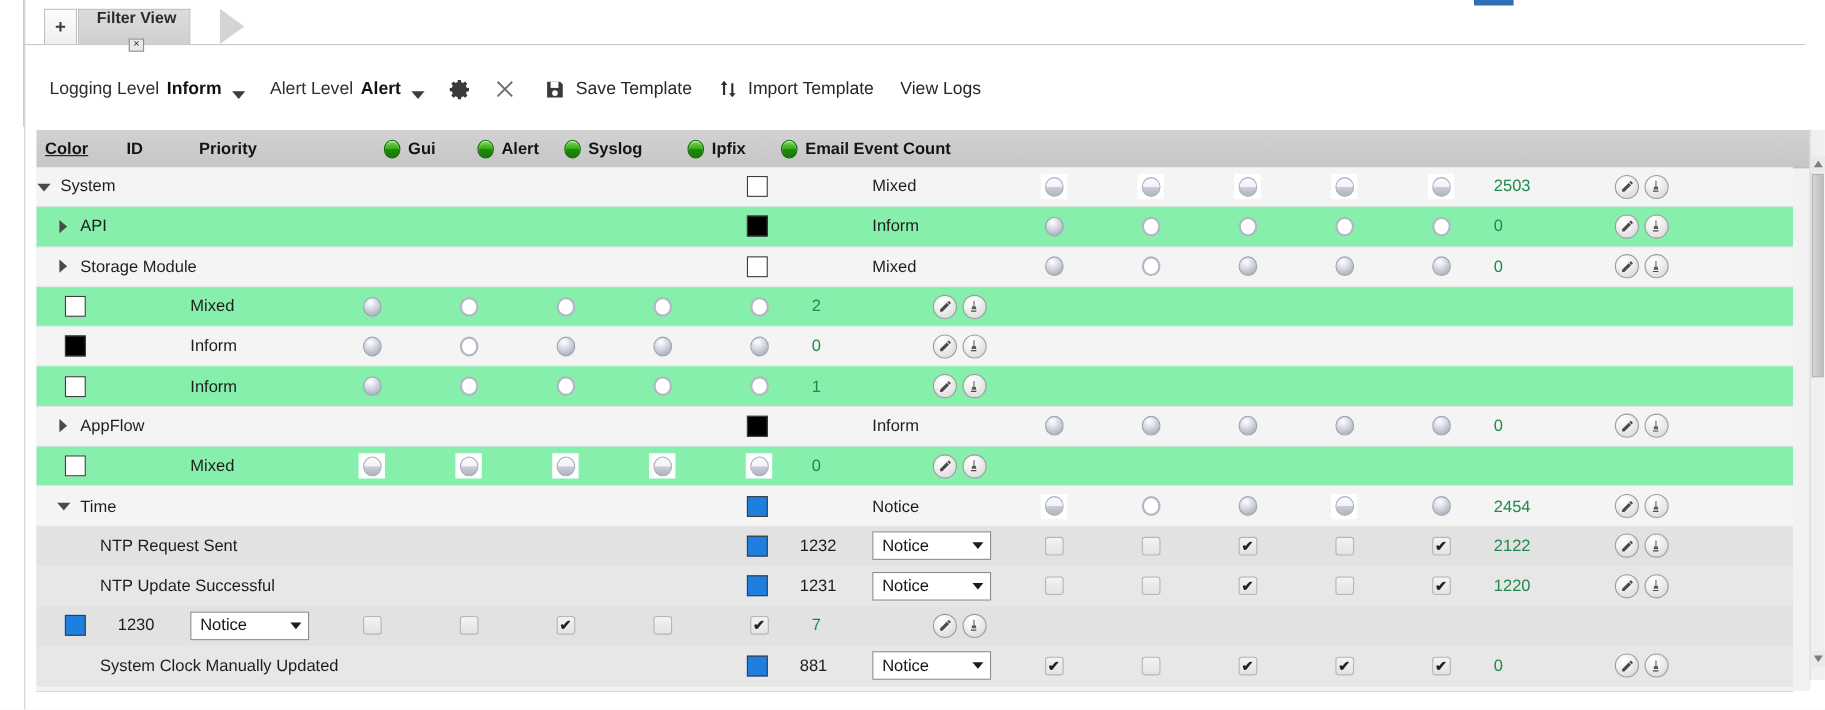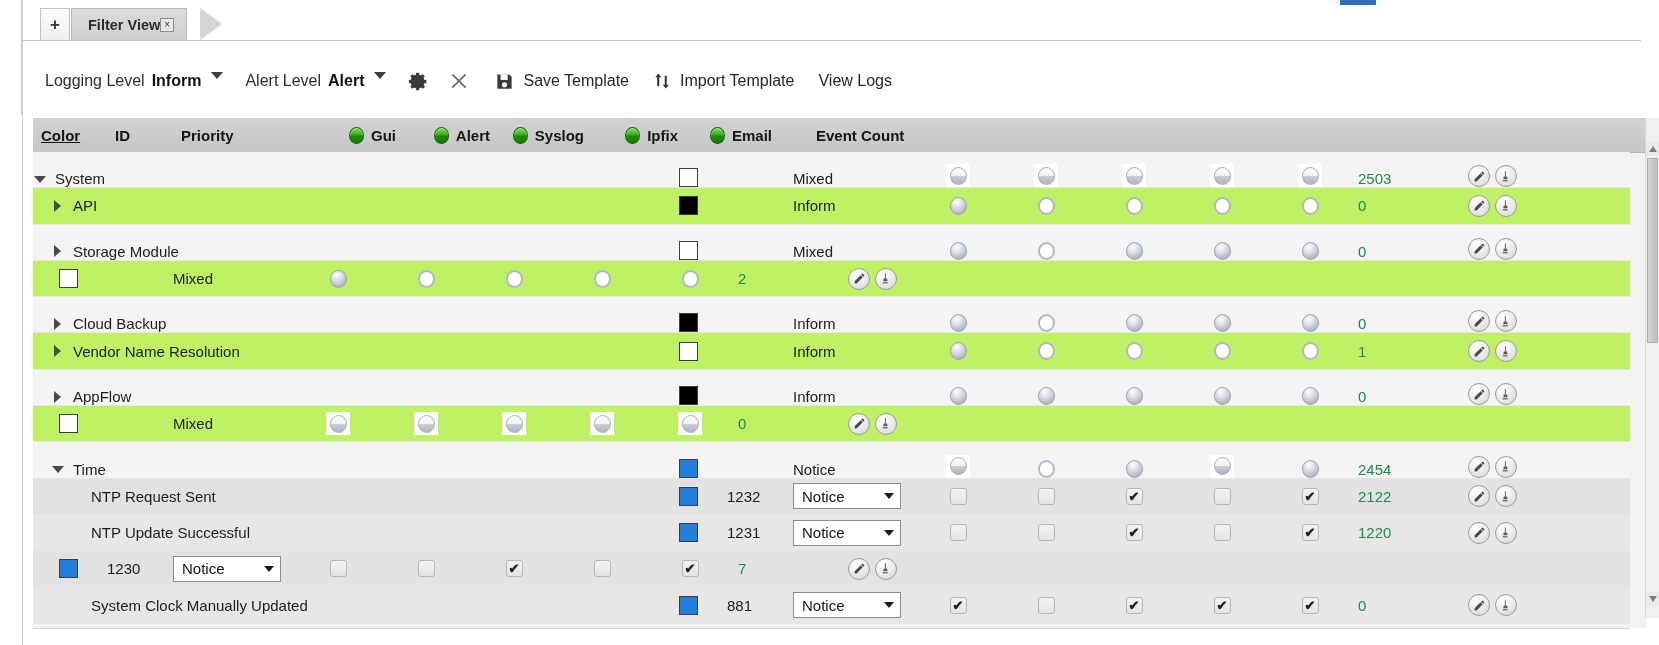--- a/index.html
+++ b/index.html
@@ -26,22 +26,22 @@
     border:1px solid #c2c2c2;border-bottom:none;
     display:flex;align-items:center;justify-content:center;
     font-size:17px;font-weight:bold;color:#3a3a3a;cursor:pointer;
     box-sizing:border-box;
   }
   .tab-item{
     position:absolute;left:49px;top:0;height:32px;
     background:linear-gradient(#dcdcdc,#cfcfcf);
     border:1px solid #bdbdbd;border-bottom:none;
     padding:0 12px 0 16px;
-    display:flex;align-items:center;
-    box-sizing:border-box;cursor:pointer;
+    display:flex;align-items:center;gap:10px;
+    box-sizing:border-box;cursor:pointer;flex-direction:column;
   }
   .tab-label{font-weight:bold;font-size:14.5px;color:#2b2b2b;white-space:nowrap;}
   .tab-close{
     width:14px;height:14px;border:1px solid #8d8d8d;background:#e9e9e9;
     display:flex;align-items:center;justify-content:center;
     font-size:10px;line-height:1;color:#333;cursor:pointer;box-sizing:border-box;
   }
   .tab-arrow{
     position:absolute;left:178px;top:0;width:0;height:0;
     border-top:16px solid transparent;border-bottom:16px solid transparent;
@@ -53,21 +53,21 @@
     border-left:23px solid #bdbdbd;z-index:-1;
   }
 
   
   .toolbar{
     position:absolute;left:22px;top:58px;width:1637px;height:46px;
     display:flex;align-items:center;
     padding-left:23px;box-sizing:border-box;
     font-size:16px;color:#262626;
   }
-  .tb-group{display:flex;align-items:flex-start;gap:7px;margin-right:22px;}
+  .tb-group{display:flex;align-items:flex-end;gap:7px;margin-right:22px;}
   .tb-label{color:#2e2e2e;font-size:16px;}
   .tb-value{font-weight:bold;color:#111;font-size:16px;}
   .caret-down{
     width:0;height:0;border-left:6px solid transparent;border-right:6px solid transparent;
     border-top:7px solid #3d3d3d;margin-left:3px;cursor:pointer;
   }
   .tb-btn{display:flex;align-items:center;gap:9px;cursor:pointer;margin-right:24px;}
   .tb-btn .txt{font-size:16px;color:#262626;white-space:nowrap;}
   .icon-gear{width:21px;height:21px;cursor:pointer;}
   .icon-x{width:20px;height:20px;cursor:pointer;}
@@ -85,39 +85,39 @@
     border-bottom:1px solid #b4b4b4;
     font-weight:bold;font-size:15px;color:#141414;
   }
   .tbody{position:absolute;left:0;top:34px;width:1597px;height:476px;}
 
   .row{
     display:flex;align-items:center;height:36.3px;
     border-bottom:1px solid #e6e6e6;
     font-size:15px;color:#1d1d1d;box-sizing:border-box;
   }
-  .row.alt{background:#bef264;}
-  .row.norm{background:#f4f4f4;align-items:flex-end;}
+  .row.alt{background:#86efac;}
+  .row.norm{background:#f4f4f4;}
   .row.leafrow{background:#e7e7e7;}
   .row.leafrow.alt2{background:#e2e2e2;}
 
   .c-category{width:620px;padding-left:14px;box-sizing:border-box;display:flex;align-items:center;}
   .c-color{width:70px;display:flex;justify-content:center;align-items:center;text-decoration:underline;}
   .c-id{width:66px;text-align:left;padding-left:4px;box-sizing:border-box;}
   .c-priority{width:125px;padding-left:4px;box-sizing:border-box;}
   .c-flag{width:88px;display:flex;justify-content:center;align-items:center;}
   .c-count{width:108px;padding-left:4px;box-sizing:border-box;color:#1f8a4c;}
   .c-actions{width:96px;display:flex;align-items:center;gap:5px;padding-left:6px;box-sizing:border-box;}
 
   .thead .c-category{padding-left:40px;}
   .thead .c-color{justify-content:flex-start;padding-left:8px;}
   .thead .c-id{padding-left:4px;}
   .thead .c-priority{padding-left:4px;}
   .thead .c-flag{justify-content:flex-end;padding-left:6px;gap:7px;}
-  .thead .c-count{padding-left:4px;color:#141414;margin-left:40px;}
+  .thead .c-count{padding-left:4px;color:#141414;}
 
   .hdr-flag{display:flex;align-items:center;gap:7px;white-space:nowrap;}
 
   
   .tri{width:14px;height:14px;margin-right:8px;flex:0 0 auto;cursor:pointer;position:relative;}
   .tri.down::after{
     content:"";position:absolute;left:1px;top:4px;
     border-left:6px solid transparent;border-right:6px solid transparent;
     border-top:7px solid #4a4a4a;
   }
@@ -489,24 +489,20 @@
             <span class="act">
               <svg viewBox="0 0 24 24" width="13" height="13">
                 <path fill="#4a4a4a" d="M5 19h9v2H5z"></path>
                 <path fill="#5a5a5a" d="M7 12h6l1 5H6z"></path>
                 <path fill="#6e6e6e" d="M9 2.5h2V12H9z"></path>
               </svg>
             </span>
           </div>
         </div>
         <div class="row norm">
-          <div class="c-category indent2">
-            <span class="tri right"></span>
-            <span class="cat-text">Cloud Backup</span>
-          </div>
           <div class="c-color">
             <span class="swatch" style="background: rgb(0, 0, 0);"></span>
           </div>
           <div class="c-id"></div>
           <div class="c-priority">Inform</div>
           <div class="c-flag">
             <span class="gbulb"></span>
           </div>
           <div class="c-flag">
             <span class="gbulb empty"></span>
@@ -530,24 +526,20 @@
             <span class="act">
               <svg viewBox="0 0 24 24" width="13" height="13">
                 <path fill="#4a4a4a" d="M5 19h9v2H5z"></path>
                 <path fill="#5a5a5a" d="M7 12h6l1 5H6z"></path>
                 <path fill="#6e6e6e" d="M9 2.5h2V12H9z"></path>
               </svg>
             </span>
           </div>
         </div>
         <div class="row alt">
-          <div class="c-category indent2">
-            <span class="tri right"></span>
-            <span class="cat-text">Vendor Name Resolution</span>
-          </div>
           <div class="c-color">
             <span class="swatch" style="background: rgb(255, 255, 255);"></span>
           </div>
           <div class="c-id"></div>
           <div class="c-priority">Inform</div>
           <div class="c-flag">
             <span class="gbulb"></span>
           </div>
           <div class="c-flag">
             <span class="gbulb empty"></span>

